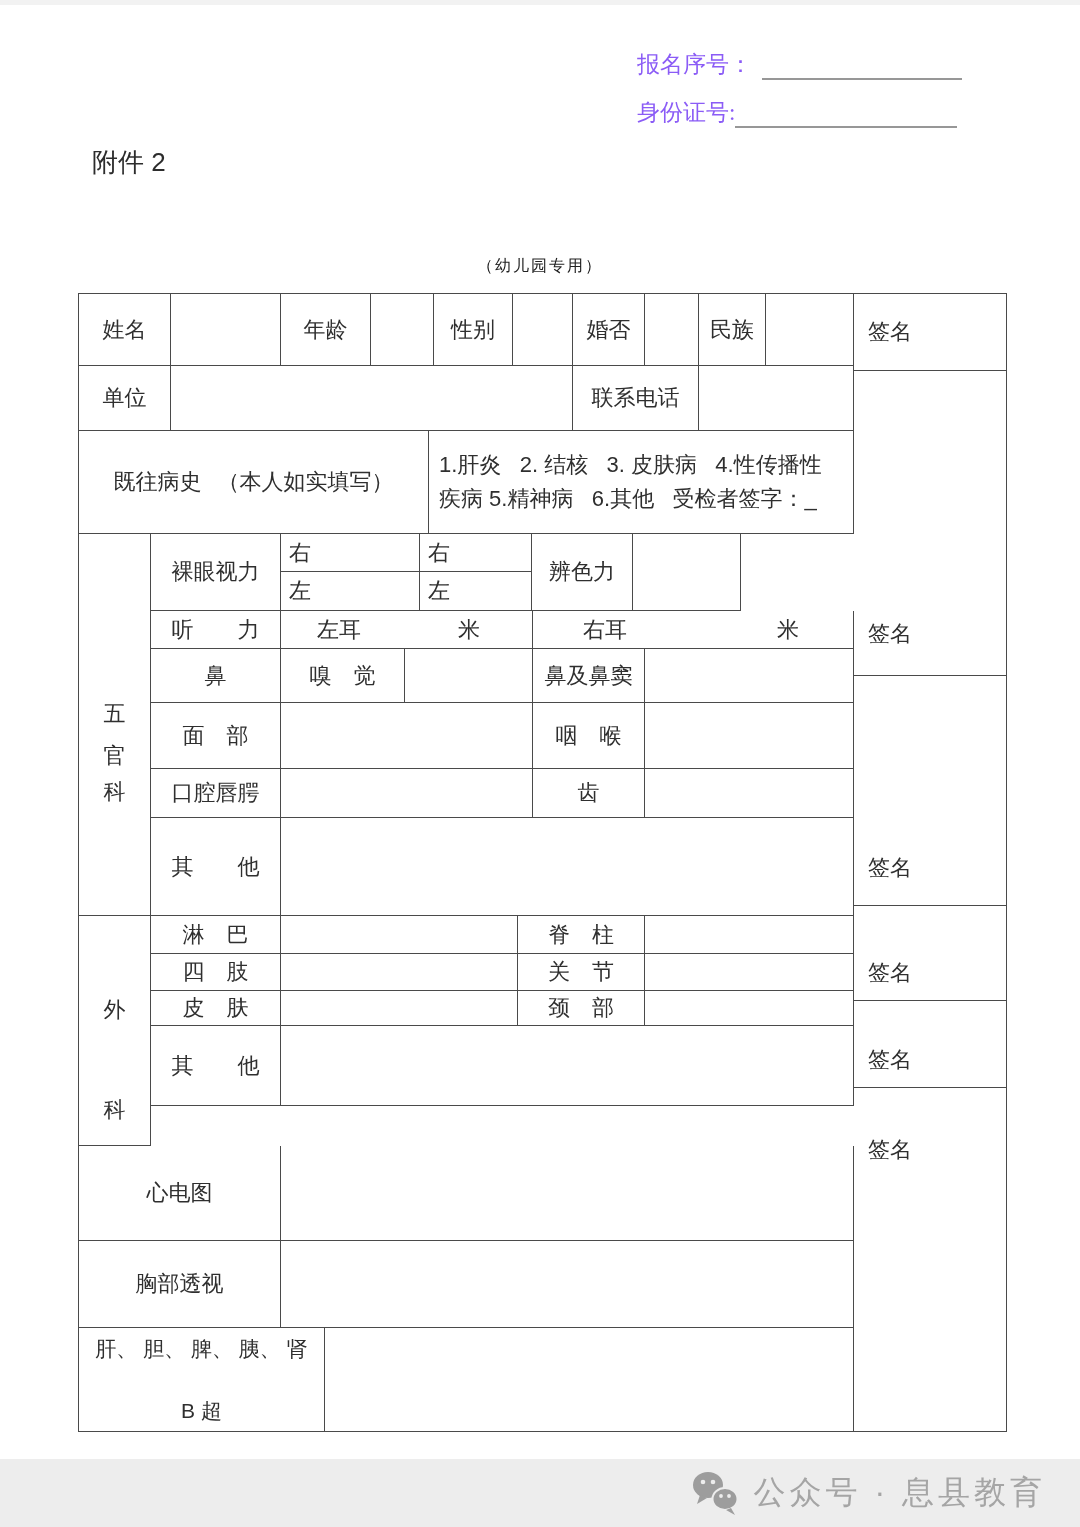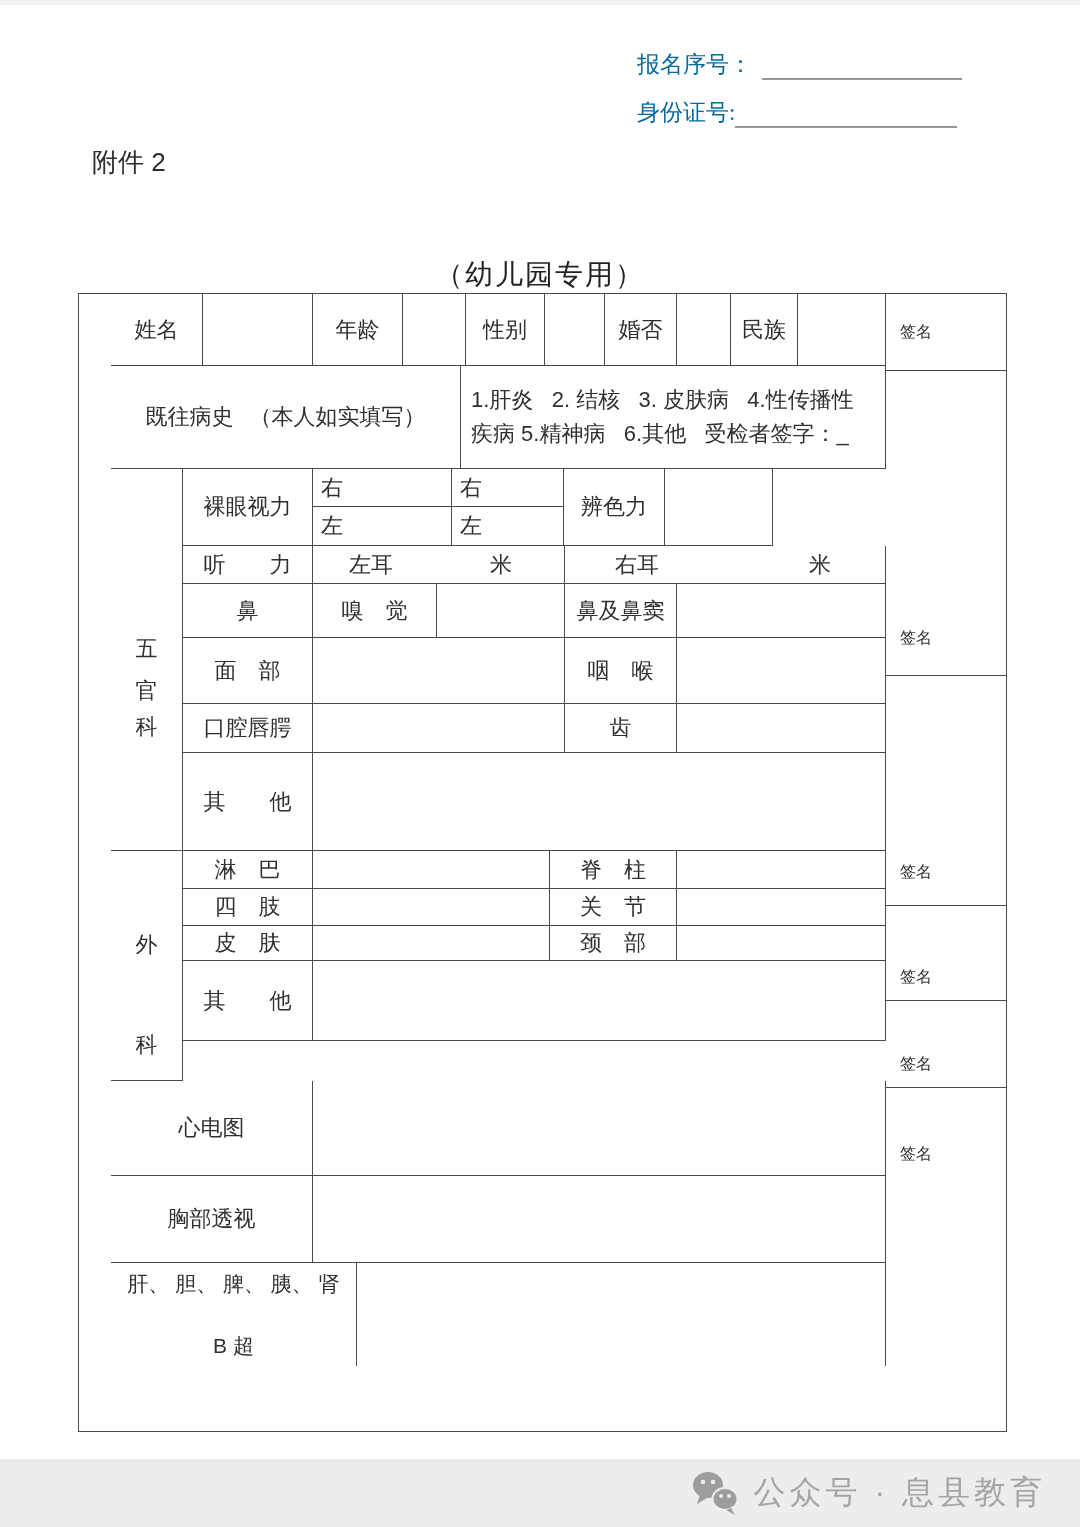--- a/index.html
+++ b/index.html
@@ -4,32 +4,32 @@
 <style>
   * { margin:0; padding:0; box-sizing:border-box; }
   body { background:#fff; }
   .page {
     position:relative; width:1080px; height:1527px; background:#ffffff;
     font-family:"Liberation Sans", sans-serif; color:#2f2f2f; overflow:hidden;
     border-top:5px solid #f2f2f2;
   }
   
   .hdr-row { position:absolute; left:637px; display:flex; align-items:flex-end;
-    font-family:"Liberation Serif", serif; font-size:23px; color:#0369a1; }
+    font-family:"Liberation Serif", serif; font-size:23px; color:#8b5cf6; }
   .uline { display:inline-block; border-bottom:2px solid #979797; height:24px; }
   .attachment { position:absolute; left:92px; top:140px; font-size:26px; color:#2c2c2c; }
   .title { position:absolute; top:196px; left:0; width:100%; text-align:center;
     font-family:"Liberation Serif", serif; font-weight:bold; font-size:42px;
     letter-spacing:2px; color:#111; }
   .subtitle { position:absolute; top:251px; left:0; width:100%; text-align:center;
-    font-family:"Liberation Serif", serif; font-size:28px; letter-spacing:2px; color:#222; }
+    font-family:"Liberation Serif", serif; font-size:16px; letter-spacing:2px; color:#222; }
 
   
   .form { position:absolute; left:78px; top:288px; width:929px; height:1139px;
-    border:1px solid #4a4a4a; display:flex;padding-left:32px; }
+    border:1px solid #4a4a4a; display:flex; }
   .main { width:775px; display:flex; flex-direction:column; }
   .right-col { flex:1; display:flex; flex-direction:column; }
   .row { display:flex; }
   .cell { border-right:1px solid #4a4a4a; border-bottom:1px solid #4a4a4a;
     display:flex; align-items:center; justify-content:center;
     font-size:22px; color:#2f2f2f; }
   .band { display:flex; }
   .band-rows { flex:1; display:flex; flex-direction:column; }
   .sec-cell { width:72px; border-right:1px solid #4a4a4a; border-bottom:1px solid #4a4a4a;
     display:flex; align-items:center; justify-content:center; }
@@ -38,21 +38,21 @@
   .v2 { letter-spacing:100px; margin-bottom:-100px; }
   .pair { flex-direction:column; align-items:stretch; justify-content:flex-start; padding:0; }
   .half { height:50%; display:flex; align-items:center; padding-left:8px; font-size:22px; }
   .half.top { border-bottom:1px solid #4a4a4a; }
   .spread { justify-content:space-between; }
   .unit-right { justify-content:flex-end; }
   .hist-label { gap:16px; }
   .hist-opts { flex-direction:column; align-items:flex-start; justify-content:center;
     padding-left:10px; line-height:1.55; white-space:pre; }
   .two-line { flex-direction:column; line-height:1.5; }
-  .sig-cell { border-bottom:1px solid #4a4a4a; display:flex; font-size:16px;
+  .sig-cell { border-bottom:1px solid #4a4a4a; display:flex; font-size:22px;
     padding-left:14px; align-items:center;text-align:right; }
   .sig-bottom { align-items:flex-end; }
   .photo-cell { border-bottom:1px solid #4a4a4a; display:flex; align-items:center;
     justify-content:center; font-size:22px; }
   .nb { border-bottom:none !important;gap:30px; }
 
   
   .footer { position:absolute; left:0; bottom:0; width:100%; height:68px; background:#ededed;
     display:flex; align-items:center; justify-content:flex-end; padding-right:34px; gap:12px; }
   .footer-text { font-size:32px; color:#a5a5a5; letter-spacing:4px; }
@@ -81,20 +81,26 @@
         <div class="cell" style="width:92px;">姓名</div>
         <div class="cell" style="width:110px;"></div>
         <div class="cell" style="width:90px;">年龄</div>
         <div class="cell" style="width:63px;"></div>
         <div class="cell" style="width:79px;">性别</div>
         <div class="cell" style="width:60px;"></div>
         <div class="cell" style="width:72px;">婚否</div>
         <div class="cell" style="width:54px;"></div>
         <div class="cell" style="width:67px;">民族</div>
         <div class="cell" style="width:88px;"></div>
+      </div>
+      <div class="row" style="height:65px;">
+        <div class="cell" style="width:92px;">单位</div>
+        <div class="cell" style="width:402px;"></div>
+        <div class="cell" style="width:126px;">联系电话</div>
+        <div class="cell" style="width:155px;"></div>
       </div>
       <div class="row" style="height:103px;">
         <div class="cell hist-label" style="width:350px;">
           <span>既往病史</span>
           <span>（本人如实填写）</span>
         </div>
         <div class="cell hist-opts" style="width:425px;">
           <span>1.肝炎   2. 结核   3. 皮肤病   4.性传播性</span>
           <span>疾病 5.精神病   6.其他   受检者签字：_</span>
         </div>

